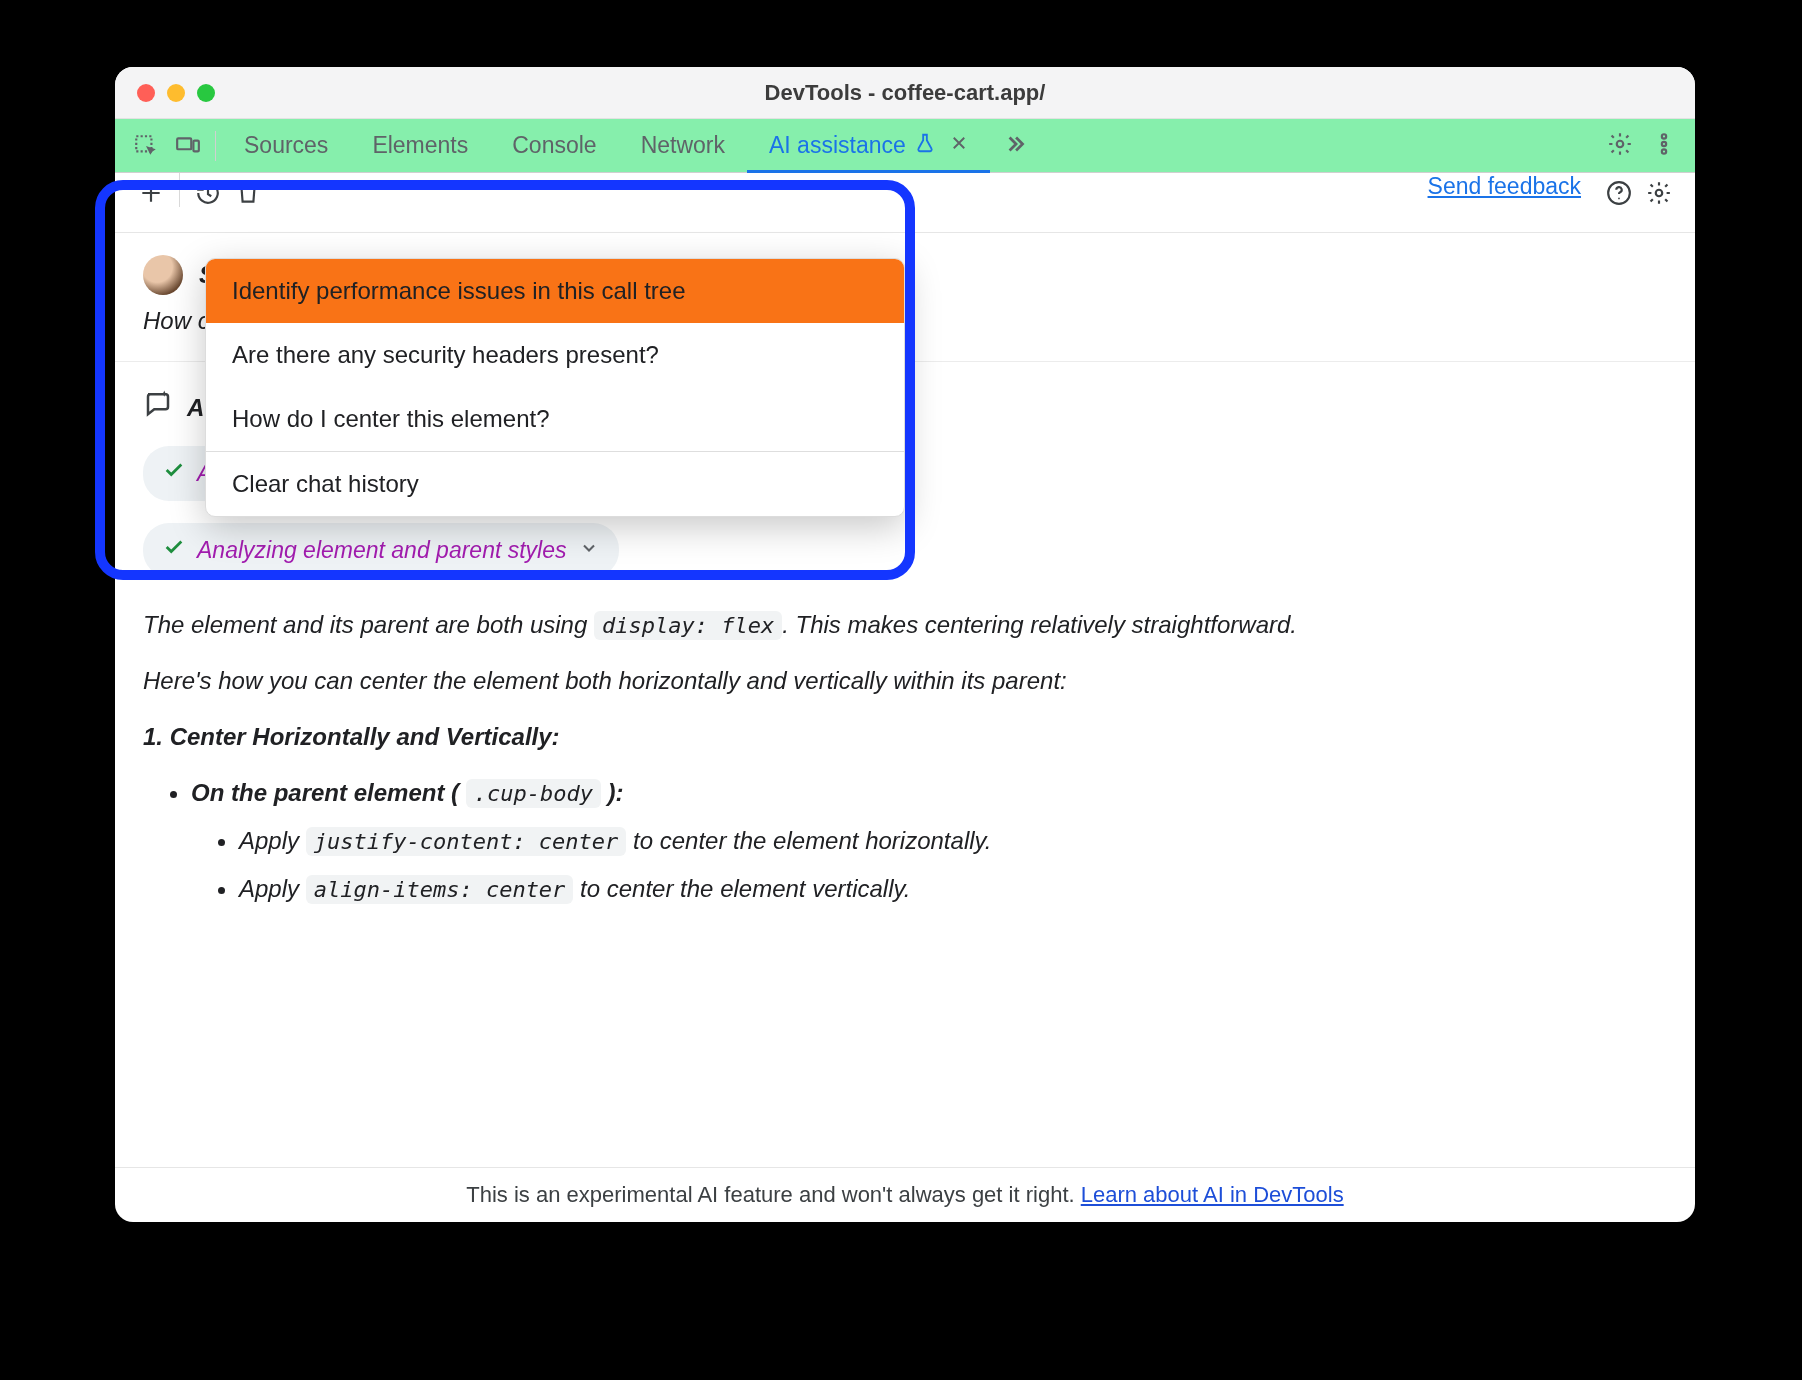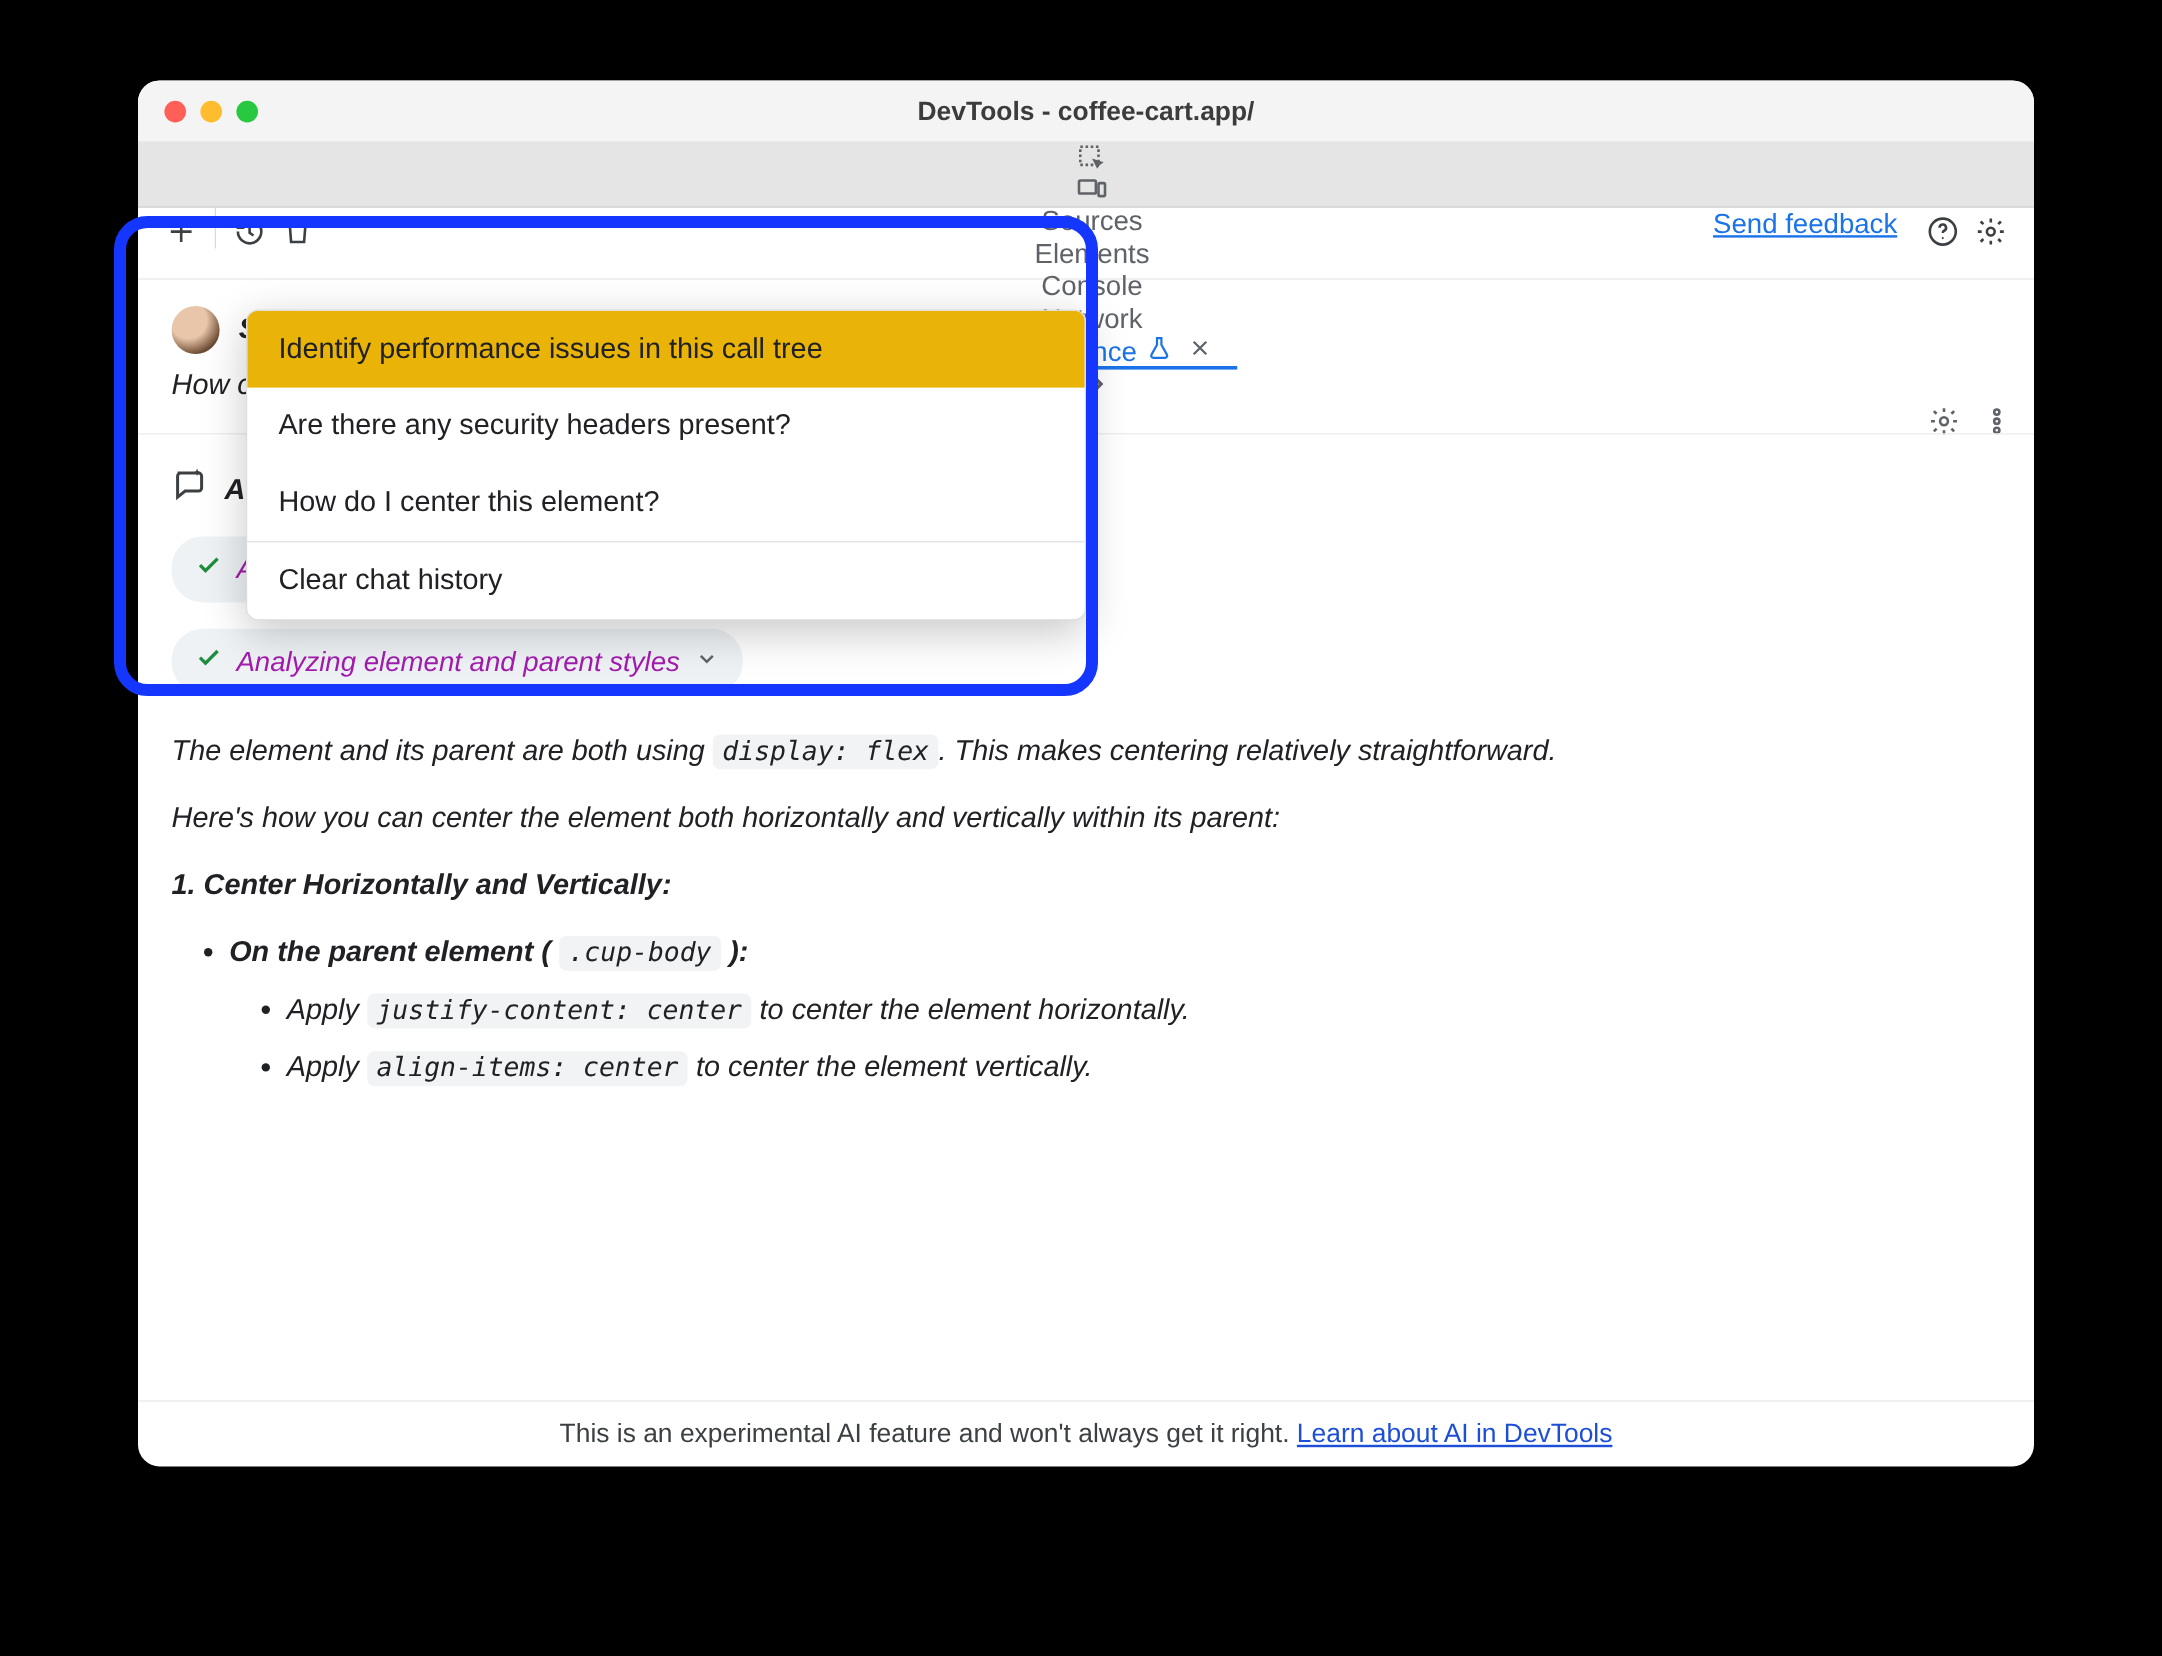--- a/index.html
+++ b/index.html
@@ -19,23 +19,23 @@
     background: #f4f4f5;
     display: flex; align-items: center;
     position: relative;
     border-bottom: 1px solid #e2e2e2;
   }
   .traffic { display:flex; gap:12px; padding-left:22px; }
   .tl { width:18px; height:18px; border-radius:50%; }
   .tl.red{background:#ff5f57;} .tl.yel{background:#febc2e;} .tl.grn{background:#28c840;}
   .title { position:absolute; left:0; right:0; text-align:center; font-size:22px; font-weight:700; color:#3c3c3c; }
   .tabbar {
-    height: 54px; background:#e5e5e5; display:flex; align-items:center;
+    height: 54px; background:#86efac; display:flex; align-items:center;
     border-bottom:1px solid #d0d0d0;
-    padding-left: 10px; gap: 0; flex-direction: column;
+    padding-left: 10px; gap: 0;
   }
   .tool-ico { width:42px; display:flex; justify-content:center; color:#5f6368;}
   .tool-ico svg { width:26px; height:26px; stroke:#5f6368; fill:none; stroke-width:2;}
   .sep { width:1px; height:30px; background:#d0d0d0; margin:0 6px;}
   .tab { padding: 0 22px; font-size:23px; color:#5f6368; height:100%; display:flex; align-items:center; position:relative;}
   .tab.active { color:#1a73e8; }
   .tab.active::after{content:"";position:absolute;left:0;right:0;bottom:-1px;height:3px;background:#1a73e8;}
   .beaker { margin-left:8px; }
   .tab-close { margin-left:14px; color:#5f6368; font-size:20px;}
   .more-tabs { padding:0 12px; color:#5f6368;}
@@ -68,21 +68,21 @@
   .footer a{color:#1d4ed8;text-decoration:underline;}
   .hr{border-top:1px solid #ececec; margin:22px -28px;}
   
   .popover{
     position:absolute; left:205px; top:258px; width:700px;
     background:#fff; border:1px solid #dcdcdc; border-radius:10px;
     box-shadow:0 10px 36px rgba(0,0,0,0.22);
     overflow:hidden; z-index:30;
   }
   .popover .item{padding:18px 26px; font-size:24px; color:#202124;}
-  .popover .item.hover{background:#eab308;}
+  .popover .item.hover{background:#f97316;}
   .popover .divline{height:1px;background:#dedede;}
   
   .highlight-box{
     position:absolute;
     left:95px; top:180px; width:820px; height:400px;
     border:10px solid #1436ff; border-radius:28px;
     z-index:40; pointer-events:none;
   }
 </style>
 </head>

